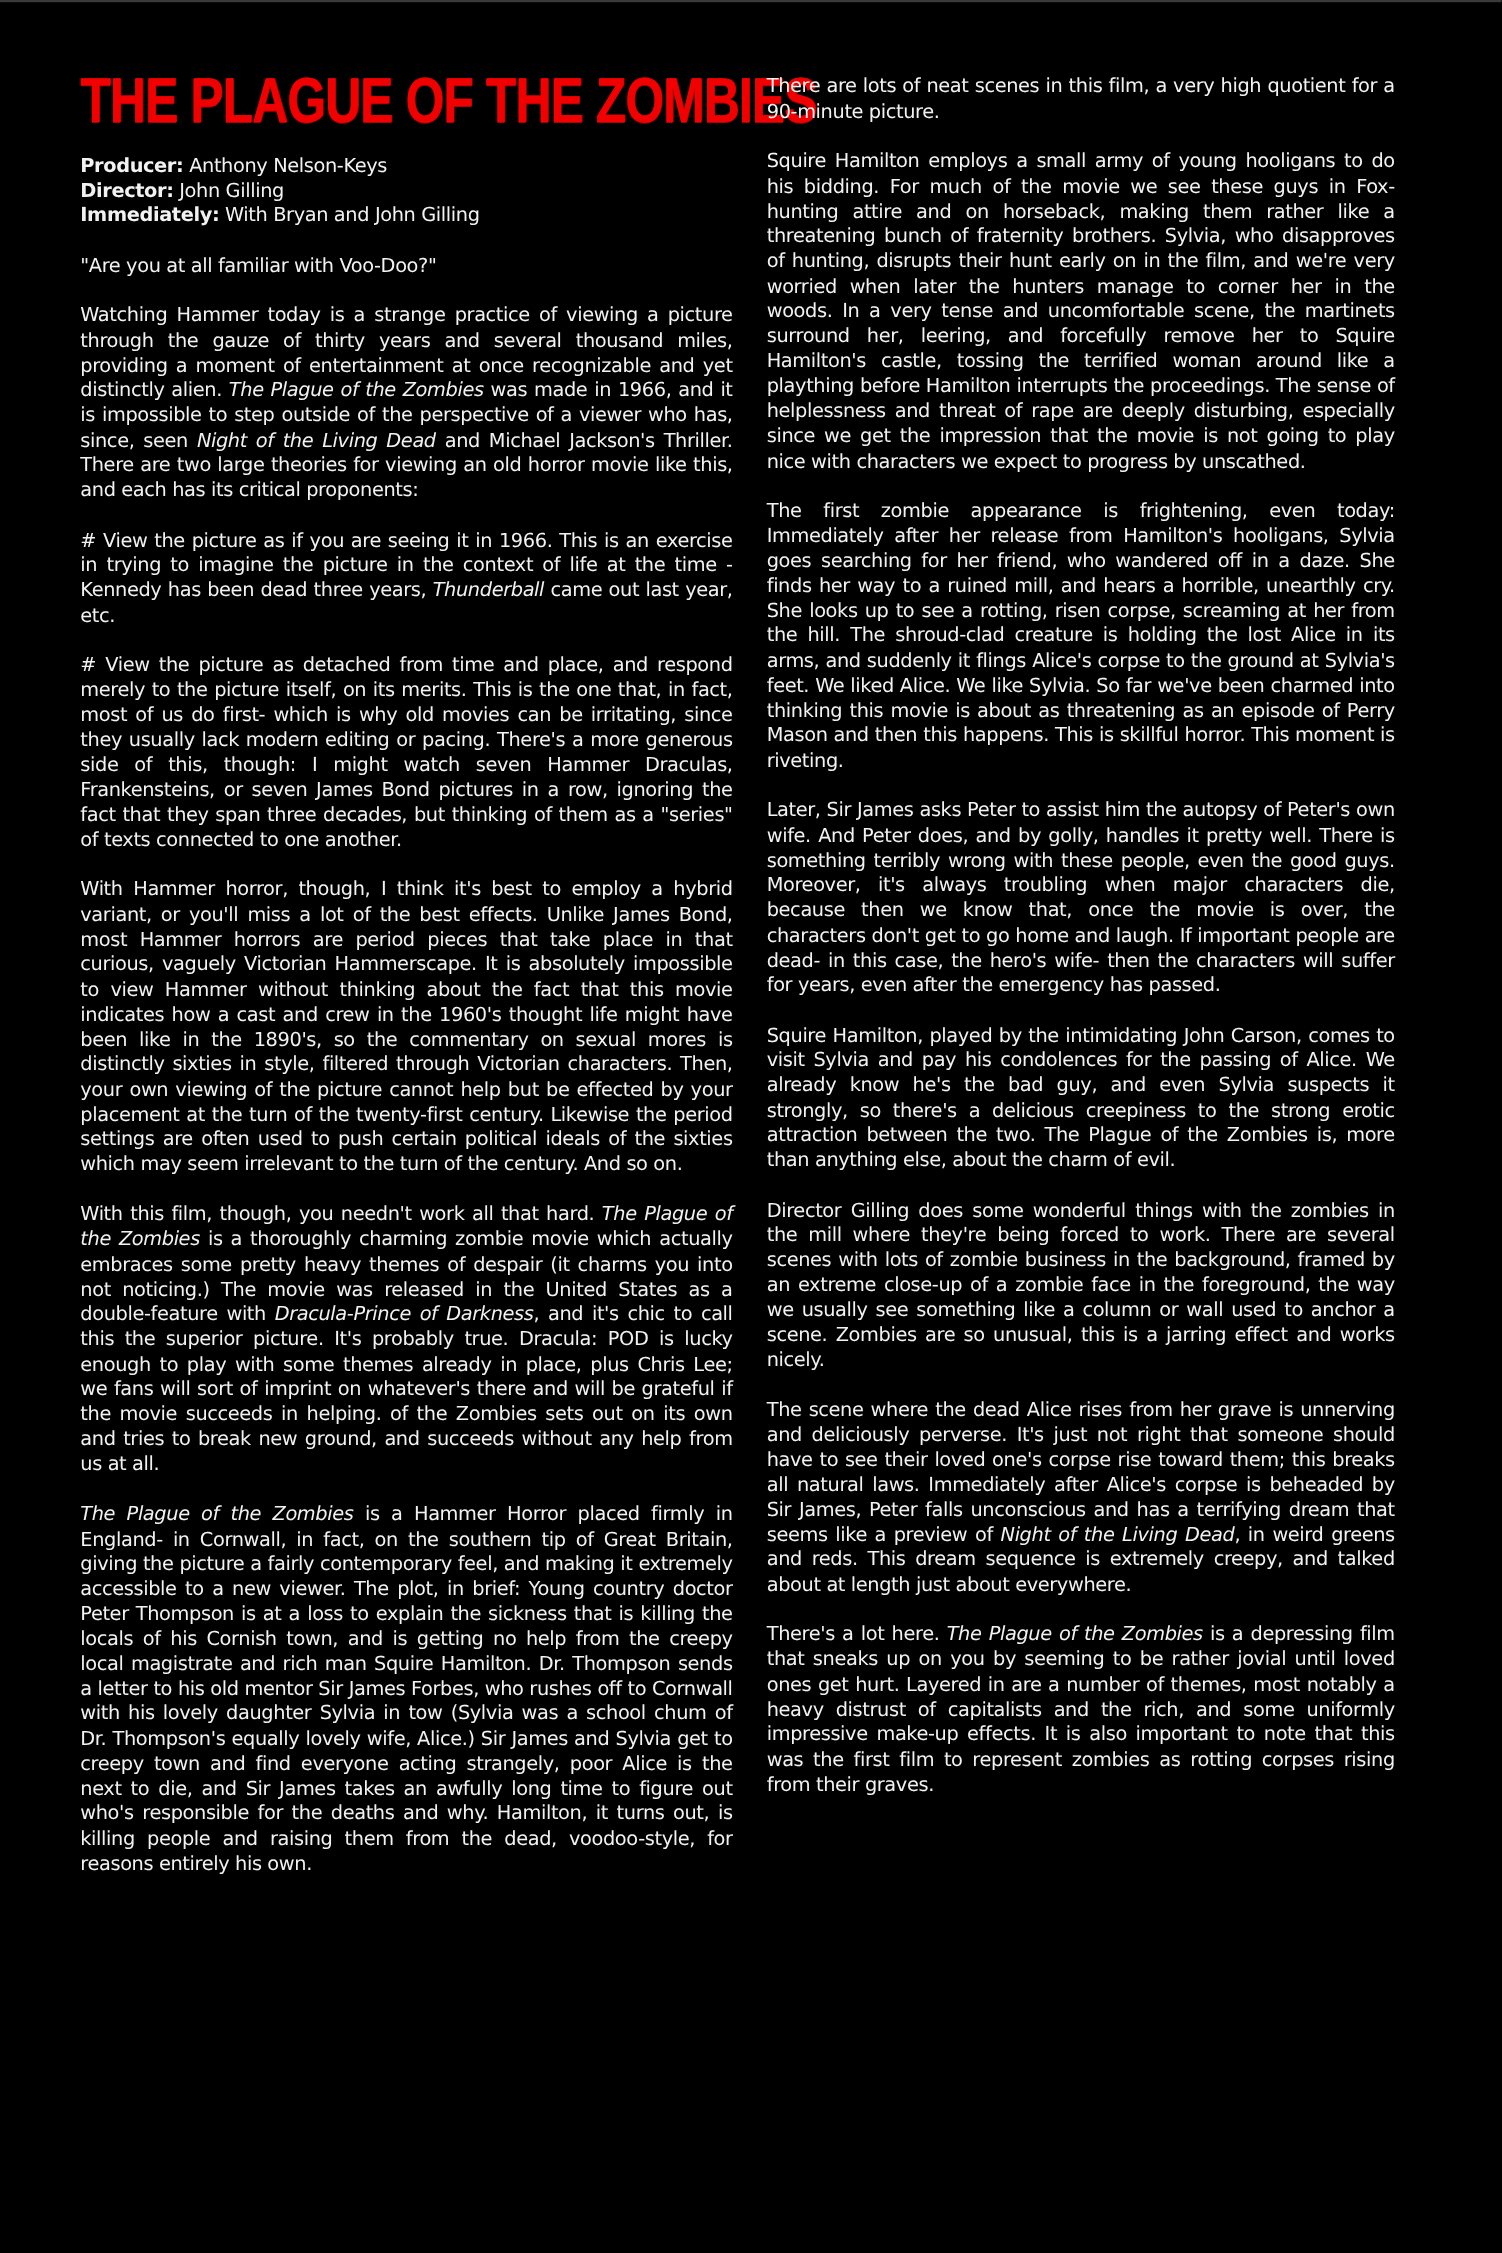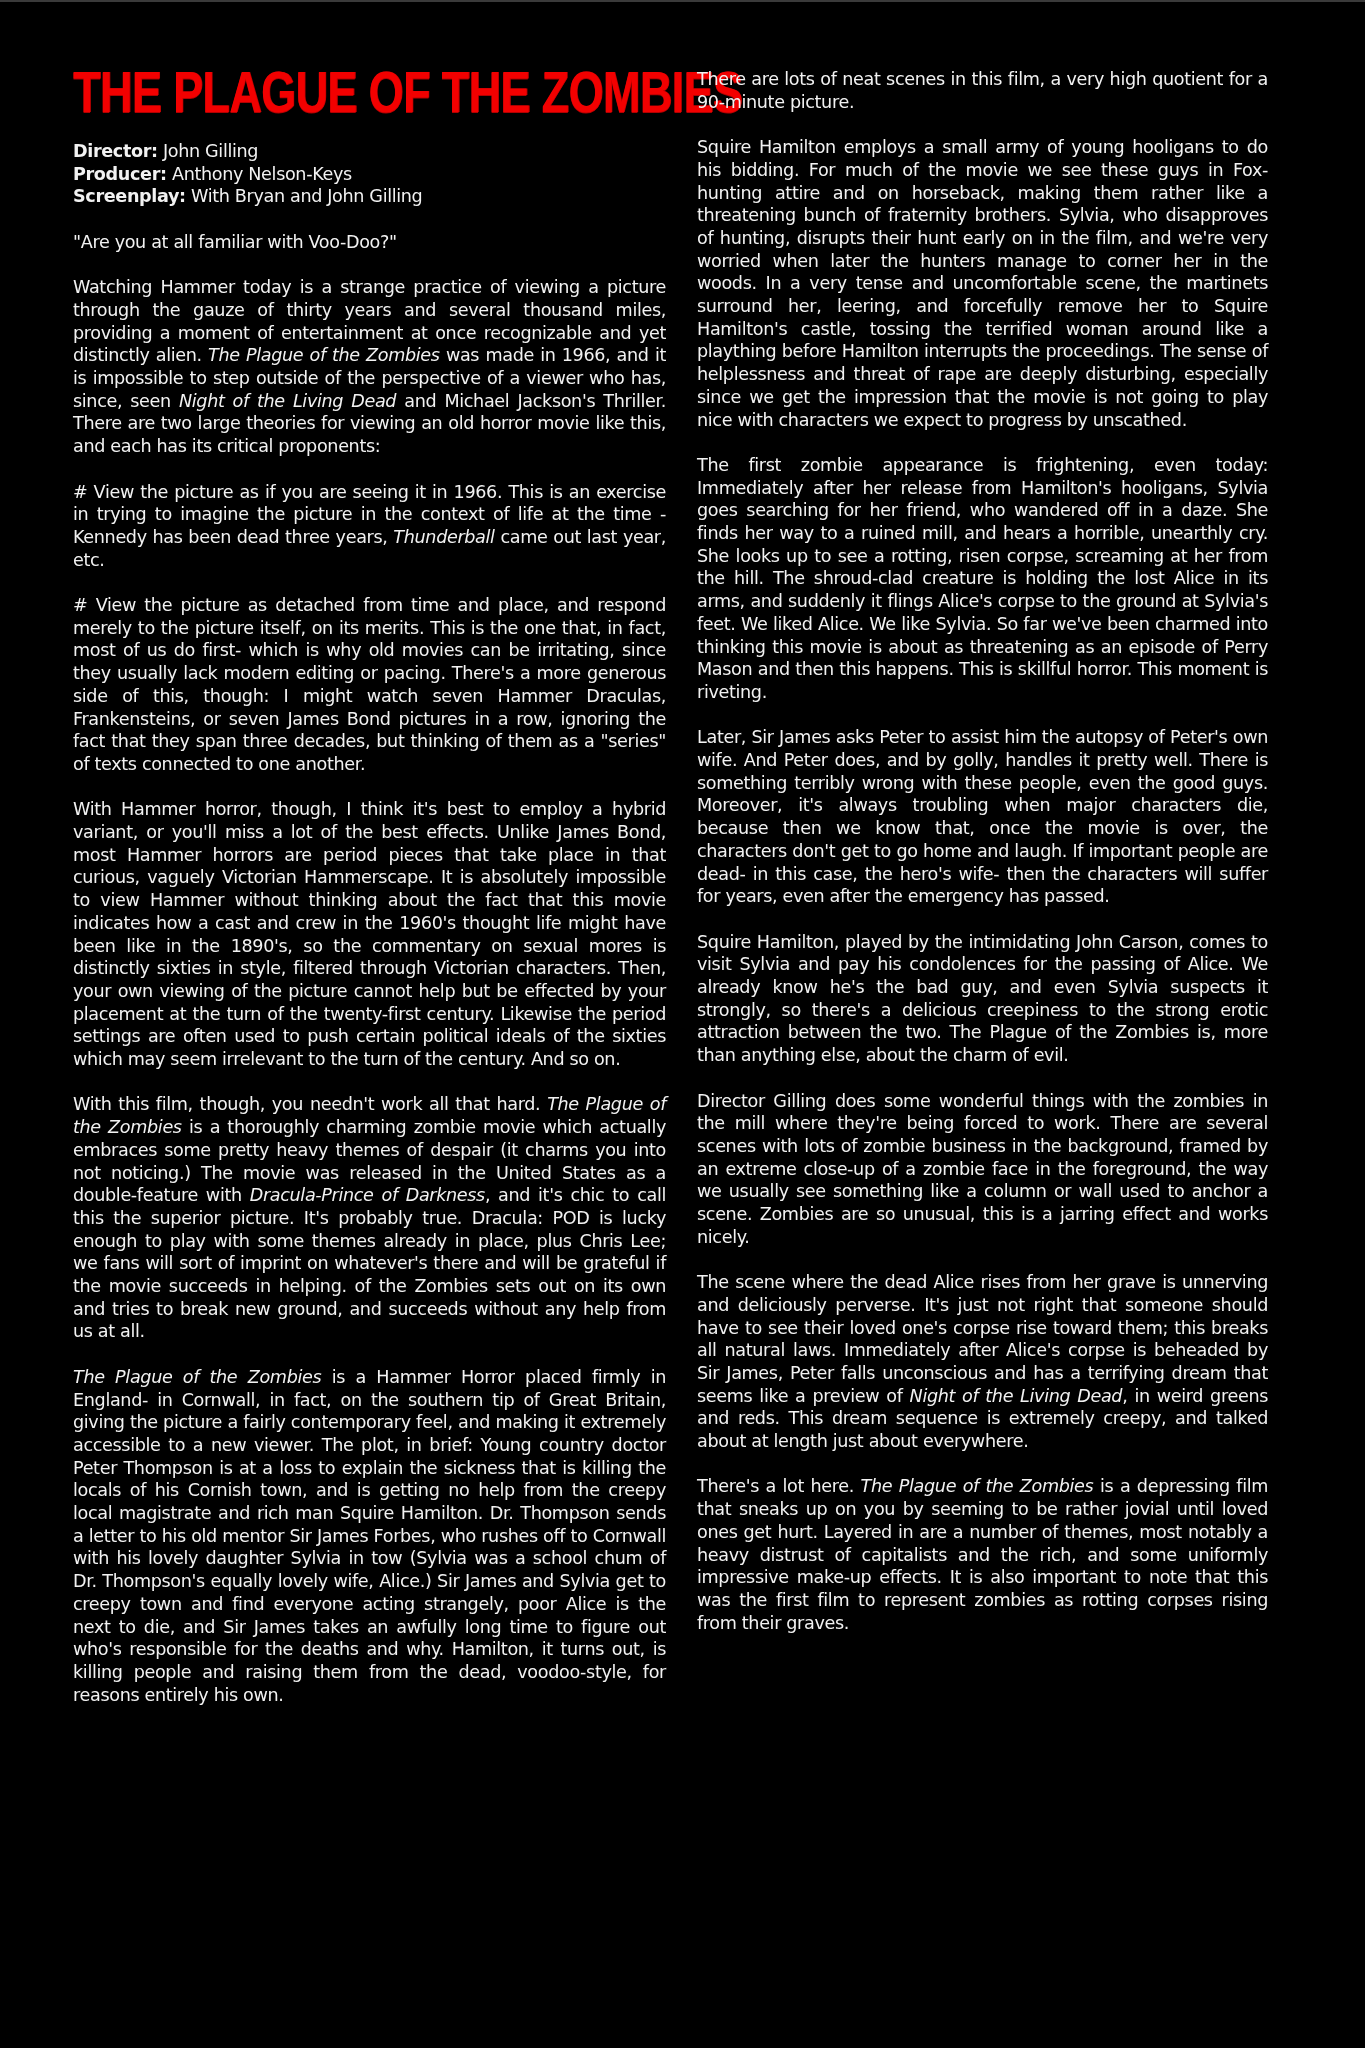--- a/index.html
+++ b/index.html
@@ -55,23 +55,23 @@
     p:last-child { text-align-last: left; }
     p { text-align-last: left; }
   </style>
 </head>
 <body>
 
 <div class="col col-left">
   <h1 class="title">The Plague of the Zombies</h1>
 
   <div class="credits">
+    <p><span class="label">Producer:</span> <span>Anthony Nelson-Keys</span></p>
     <p><span class="label">Director:</span> <span>John Gilling</span></p>
-    <p><span class="label">Producer:</span> <span>Anthony Nelson-Keys</span></p>
-    <p><span class="label">Screenplay:</span> <span>With Bryan and John Gilling</span></p>
+    <p><span class="label">Immediately:</span> <span>With Bryan and John Gilling</span></p>
   </div>
 
   <p>"Are you at all familiar with Voo-Doo?"</p>
 
   <p><span>Watching Hammer today is a strange practice of viewing a picture through the gauze of thirty years and several thousand miles, providing a moment of entertainment at once recognizable and yet distinctly alien. </span><em>The Plague of the Zombies</em><span> was made in 1966, and it is impossible to step outside of the perspective of a viewer who has, since, seen </span><em>Night of the Living Dead</em><span> and Michael Jackson's Thriller. There are two large theories for viewing an old horror movie like this, and each has its critical proponents:</span></p>
 
   <p><span># View the picture as if you are seeing it in 1966. This is an exercise in trying to imagine the picture in the context of life at the time - Kennedy has been dead three years, </span><em>Thunderball</em><span> came out last year, etc.</span></p>
 
   <p># View the picture as detached from time and place, and respond merely to the picture itself, on its merits. This is the one that, in fact, most of us do first- which is why old movies can be irritating, since they usually lack modern editing or pacing. There's a more generous side of this, though: I might watch seven Hammer Draculas, Frankensteins, or seven James Bond pictures in a row, ignoring the fact that they span three decades, but thinking of them as a "series" of texts connected to one another.</p>
 

